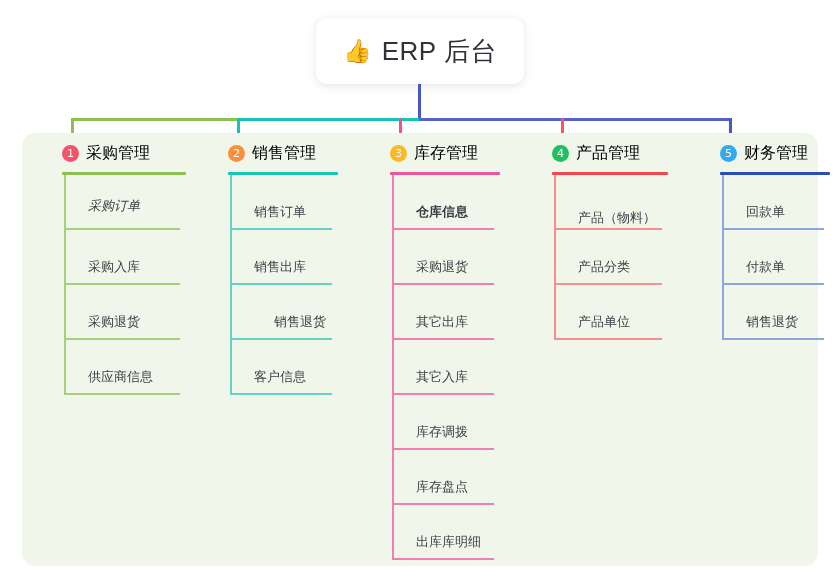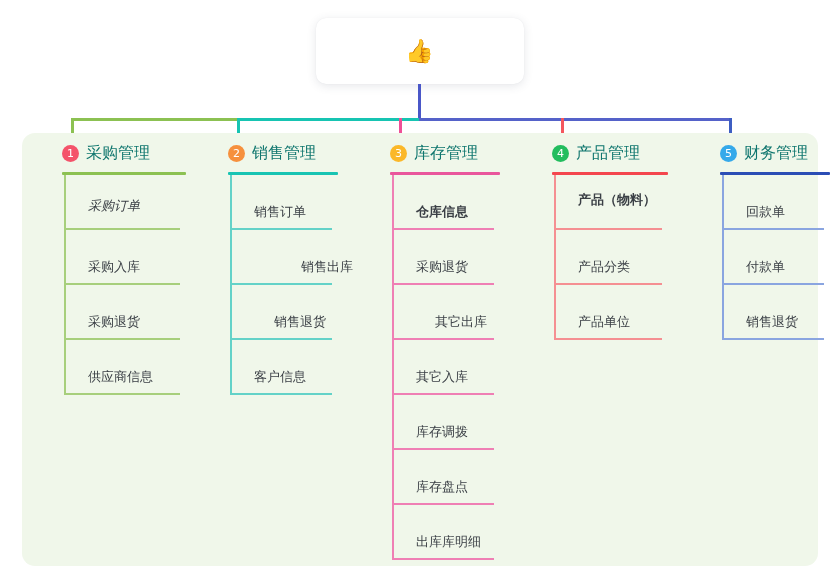--- a/index.html
+++ b/index.html
@@ -34,35 +34,36 @@
   }
 
   
   .col{position:absolute;top:0;}
   .col-head{position:absolute;top:10px;left:0;display:flex;align-items:center;gap:7px;white-space:nowrap;}
   .badge{
     width:17px;height:17px;border-radius:50%;
     color:#fff;font-size:11px;line-height:17px;text-align:center;
     display:inline-block;flex:0 0 auto;font-family:"DejaVu Sans",sans-serif;
   }
-  .col-title{font-size:16px;color:#0f766e;}
+  .col-title{font-size:16px;color:#000000;}
   .head-rule{position:absolute;height:3px;left:0;top:39px;border-radius:1px;}
 
   .spine{position:absolute;width:2px;}
   .item-label{position:absolute;left:26px;font-size:13px;color:#3a3f45;white-space:nowrap;}
   .item-rule{position:absolute;left:2px;height:1.6px;}
 </style>
 </head>
 <body>
 
 <div id="root">
 
   <div class="title-card">
     <div class="title-inner">
       <span class="thumb-icon">👍</span>
+      <span class="title-text">ERP 后台</span>
     </div>
   </div>
 
   <div id="connectors">
       <div class="conn" style="left: 417.5px; top: 84px; width: 3px; height: 37px; background: rgb(74, 87, 200);"></div>
       <div class="conn" style="left: 72px; top: 118px; width: 166px; height: 3px; background: rgb(140, 193, 82);"></div>
       <div class="conn" style="left: 238px; top: 118px; width: 181px; height: 3px; background: rgb(23, 196, 178);"></div>
       <div class="conn" style="left: 419px; top: 118px; width: 313px; height: 3px; background: rgb(85, 98, 201);"></div>
       <div class="conn" style="left: 71px; top: 118px; width: 2.5px; height: 29px; background: rgb(140, 193, 82);"></div>
       <div class="conn" style="left: 237px; top: 118px; width: 2.5px; height: 29px; background: rgb(23, 196, 178);"></div>
@@ -91,57 +92,57 @@
         </div>
         <div class="col" style="left: 206px; width: 110px;">
           <div class="col-head">
             <span class="badge" style="background: rgb(246, 144, 61);">2</span>
             <span class="col-title">销售管理</span>
           </div>
           <div class="head-rule" style="background: rgb(24, 196, 179); width: 110px;"></div>
           <div class="spine" style="background: rgb(99, 210, 200); left: 2px; top: 42px; height: 220px;"></div>
           <div class="item-label" style="top: 70px;">销售订单</div>
           <div class="item-rule" style="background: rgb(99, 210, 200); top: 95px; width: 102px;"></div>
-          <div class="item-label" style="top: 125px; margin-left: 47px;">销售出库</div>
+          <div class="item-label" style="top: 125px;">销售出库</div>
           <div class="item-rule" style="background: rgb(99, 210, 200); top: 150px; width: 102px;"></div>
           <div class="item-label" style="top: 180px; margin-left: 20px;">销售退货</div>
           <div class="item-rule" style="background: rgb(99, 210, 200); top: 205px; width: 102px;"></div>
           <div class="item-label" style="top: 235px;">客户信息</div>
           <div class="item-rule" style="background: rgb(99, 210, 200); top: 260px; width: 102px;"></div>
         </div>
         <div class="col" style="left: 368px; width: 110px;">
           <div class="col-head">
             <span class="badge" style="background: rgb(251, 184, 41);">3</span>
             <span class="col-title">库存管理</span>
           </div>
           <div class="head-rule" style="background: rgb(233, 86, 156); width: 110px;"></div>
           <div class="spine" style="background: rgb(239, 127, 180); left: 2px; top: 42px; height: 385px;"></div>
           <div class="item-label" style="top: 70px; font-weight: bold;">仓库信息</div>
           <div class="item-rule" style="background: rgb(239, 127, 180); top: 95px; width: 102px;"></div>
           <div class="item-label" style="top: 125px;">采购退货</div>
           <div class="item-rule" style="background: rgb(239, 127, 180); top: 150px; width: 102px;"></div>
-          <div class="item-label" style="top: 180px; margin-left: 19px;">其它出库</div>
+          <div class="item-label" style="top: 180px;">其它出库</div>
           <div class="item-rule" style="background: rgb(239, 127, 180); top: 205px; width: 102px;"></div>
           <div class="item-label" style="top: 235px;">其它入库</div>
           <div class="item-rule" style="background: rgb(239, 127, 180); top: 260px; width: 102px;"></div>
           <div class="item-label" style="top: 290px;">库存调拨</div>
           <div class="item-rule" style="background: rgb(239, 127, 180); top: 315px; width: 102px;"></div>
           <div class="item-label" style="top: 345px;">库存盘点</div>
           <div class="item-rule" style="background: rgb(239, 127, 180); top: 370px; width: 102px;"></div>
           <div class="item-label" style="top: 400px;">出库库明细</div>
           <div class="item-rule" style="background: rgb(239, 127, 180); top: 425px; width: 102px;"></div>
         </div>
         <div class="col" style="left: 530px; width: 116px;">
           <div class="col-head">
             <span class="badge" style="background: rgb(34, 189, 94);">4</span>
             <span class="col-title">产品管理</span>
           </div>
           <div class="head-rule" style="background: rgb(244, 70, 78); width: 116px;"></div>
           <div class="spine" style="background: rgb(245, 143, 146); left: 2px; top: 42px; height: 165px;"></div>
-          <div class="item-label" style="top: 58px; font-weight: bold;">产品（物料）</div>
+          <div class="item-label" style="top: 76px;">产品（物料）</div>
           <div class="item-rule" style="background: rgb(245, 143, 146); top: 95px; width: 108px;"></div>
           <div class="item-label" style="top: 125px;">产品分类</div>
           <div class="item-rule" style="background: rgb(245, 143, 146); top: 150px; width: 108px;"></div>
           <div class="item-label" style="top: 180px;">产品单位</div>
           <div class="item-rule" style="background: rgb(245, 143, 146); top: 205px; width: 108px;"></div>
         </div>
         <div class="col" style="left: 698px; width: 110px;">
           <div class="col-head">
             <span class="badge" style="background: rgb(53, 169, 234);">5</span>
             <span class="col-title">财务管理</span>

